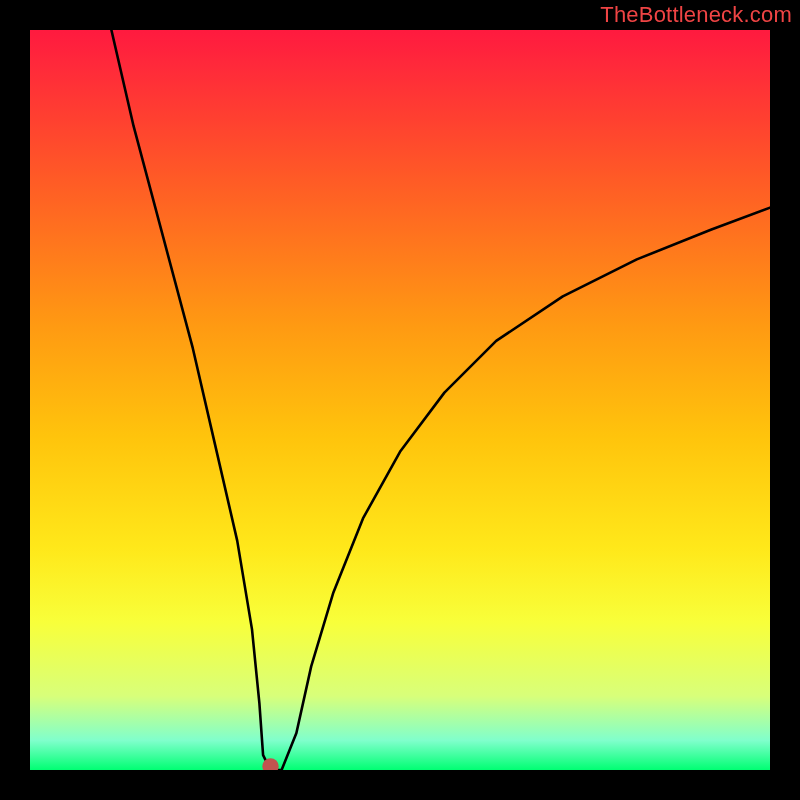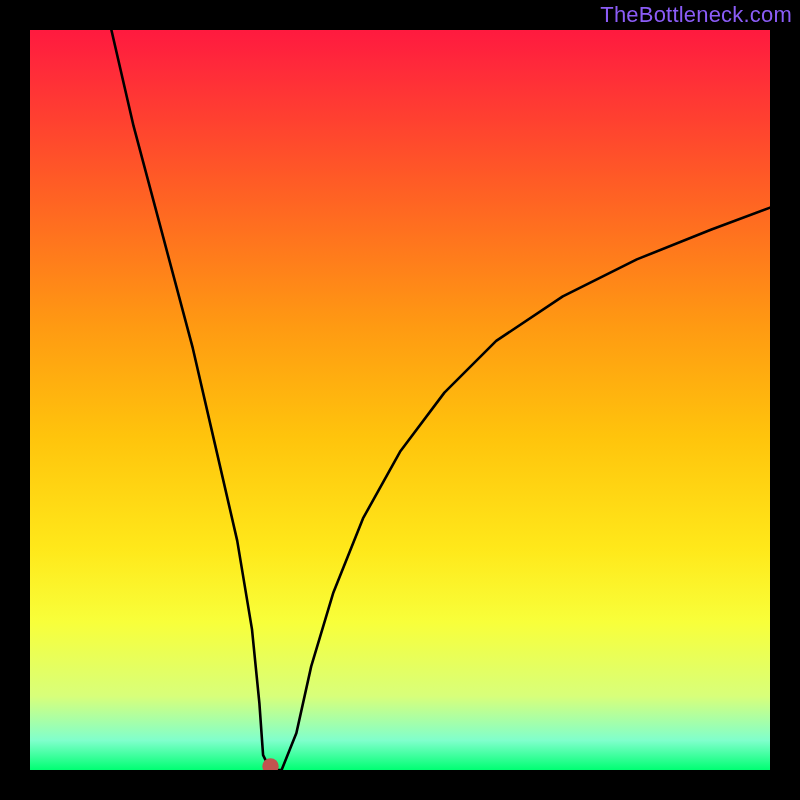--- a/index.html
+++ b/index.html
@@ -38,21 +38,21 @@
   }
   svg.curve {
     position: absolute;
     left: 30px; top: 30px;
     width: 740px; height: 740px;
   }
   .watermark {
     position: absolute;
     top: 2px;
     right: 8px;
-    color: #8b5cf6;
+    color: #ef4444;
     font-size: 22px;
     font-weight: 400;
     letter-spacing: 0.2px;
     user-select: none;
   }
 </style>
 </head>
 <body>
 
 <div class="frame">

